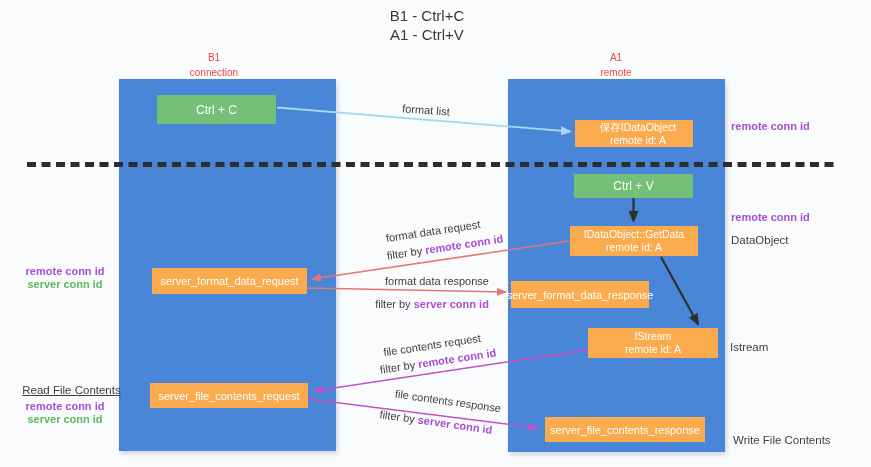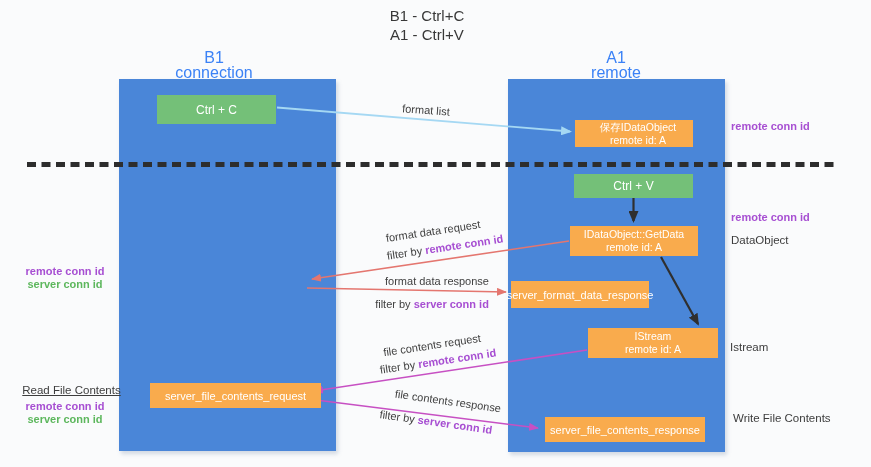--- a/index.html
+++ b/index.html
@@ -11,35 +11,35 @@
   *{box-sizing:border-box;margin:0;padding:0;}
   html,body{width:871px;height:467px;overflow:hidden;}
   body{font-family:"Liberation Sans","DejaVu Sans",sans-serif;background:var(--background);}
   .stage{position:relative;width:871px;height:467px;}
   .abs{position:absolute;}
   .title{left:327px;top:6px;width:200px;text-align:center;font-size:15px;
          line-height:19px;color:#383838;}
   .lane{background:var(--lane-blue);box-shadow:2px 3px 4px rgba(120,140,170,.30);}
   .lane-b1{left:119px;top:79px;width:217px;height:372px;}
   .lane-a1{left:508px;top:79px;width:217px;height:373px;}
-  .lane-header{width:120px;text-align:center;font-size:16px;line-height:15px;color:#3b82f6;}
+  .lane-header{width:120px;text-align:center;font-size:10px;line-height:15px;color:#ef4444;}
   .hd-b1{left:154px;top:50px;} .hd-a1{left:556px;top:50px;}
   .wires{left:0;top:0;width:871px;height:467px;pointer-events:none;}
   .box{display:flex;flex-direction:column;align-items:center;justify-content:center;
        color:#fff;text-align:right;white-space:nowrap;}
   .orange{background:var(--box-orange);} .green{background:var(--box-green);}
   .one{font-size:11px;} .two{font-size:10.5px;line-height:13px;}
   .bx-ctrlc{left:157px;top:95px;width:119px;height:29px;font-size:12px;}
   .bx-ctrlv{left:574px;top:174px;width:119px;height:24px;font-size:12px;}
   .bx-save{left:575px;top:120px;width:118px;height:27px;padding-left:8px;}
   .bx-getdata{left:570px;top:226px;width:128px;height:30px;}
   .bx-freq{left:152px;top:268px;width:155px;height:26px;}
   .bx-fresp{left:511px;top:281px;width:138px;height:27px;}
   .bx-istream{left:588px;top:328px;width:130px;height:30px;}
-  .bx-fcreq{left:150px;top:383px;width:171px;height:25px;}
+  .bx-fcreq{left:150px;top:383px;width:158px;height:25px;}
   .bx-fcresp{left:545px;top:417px;width:160px;height:25px;}
   .flabel{font-size:11px;color:#3f3f3f;white-space:nowrap;
           transform:translate(-50%,-50%) rotate(var(--rot,0deg));}
   .purple{color:var(--text-purple);font-weight:bold;}
   .greentx{color:var(--text-green);font-weight:bold;}
   .side{font-size:11.5px;color:var(--text-dark);white-space:nowrap;}
   .side-bold{font-size:11px;font-weight:bold;white-space:nowrap;}
   .lgroup{width:112px;text-align:center;font-size:11px;font-weight:bold;line-height:13px;}
   .ctr{text-align:center;}
   .ln-sep{stroke:var(--separator-black);stroke-width:5;stroke-dasharray:9 5.5;}
@@ -104,20 +104,23 @@
     <span>保存IDataObject</span>
     <span>remote id: A</span>
   </div>
   <div class="abs box green bx-ctrlv">
     <span>Ctrl + V</span>
   </div>
   <div class="abs box orange two bx-getdata">
     <span>IDataObject::GetData</span>
     <span>remote id: A</span>
   </div>
+  <div class="abs box orange one bx-freq">
+    <span>server_format_data_request</span>
+  </div>
   <div class="abs box orange one bx-fresp">
     <span>server_format_data_response</span>
   </div>
   <div class="abs box orange two bx-istream">
     <span>IStream</span>
     <span>remote id: A</span>
   </div>
   <div class="abs box orange one bx-fcreq">
     <span>server_file_contents_request</span>
   </div>
@@ -136,21 +139,21 @@
   <div class="abs flabel" style="left:432px;top:345px;--rot:-8.5deg">file contents request</div>
   <div class="abs flabel" style="left:438px;top:361px;--rot:-8.5deg"><span>filter by</span> <span class="purple">remote conn id</span></div>
 
   <div class="abs flabel" style="left:448px;top:401px;--rot:8deg">file contents response</div>
   <div class="abs flabel" style="left:436px;top:422px;--rot:8deg"><span>filter by</span> <span class="purple">server conn id</span></div>
 
   <div class="abs side-bold purple" style="left:731px;top:120px;">remote conn id</div>
   <div class="abs side-bold purple" style="left:731px;top:211px;">remote conn id</div>
   <div class="abs side" style="left:731px;top:234px;">DataObject</div>
   <div class="abs side" style="left:730px;top:341px;">Istream</div>
-  <div class="abs side" style="left:733px;top:412px;">Write File Contents</div>
+  <div class="abs side" style="left:733px;top:434px;">Write File Contents</div>
 
   <div class="abs lgroup" style="left:9px;top:265px;">
     <div class="purple">remote conn id</div>
     <div class="greentx">server conn id</div>
   </div>
   <div class="abs side ctr" style="left:14px;top:384px;width:115px;text-decoration:underline;">Read File Contents</div>
   <div class="abs lgroup" style="left:9px;top:400px;">
     <div class="purple">remote conn id</div>
     <div class="greentx">server conn id</div>
   </div>

